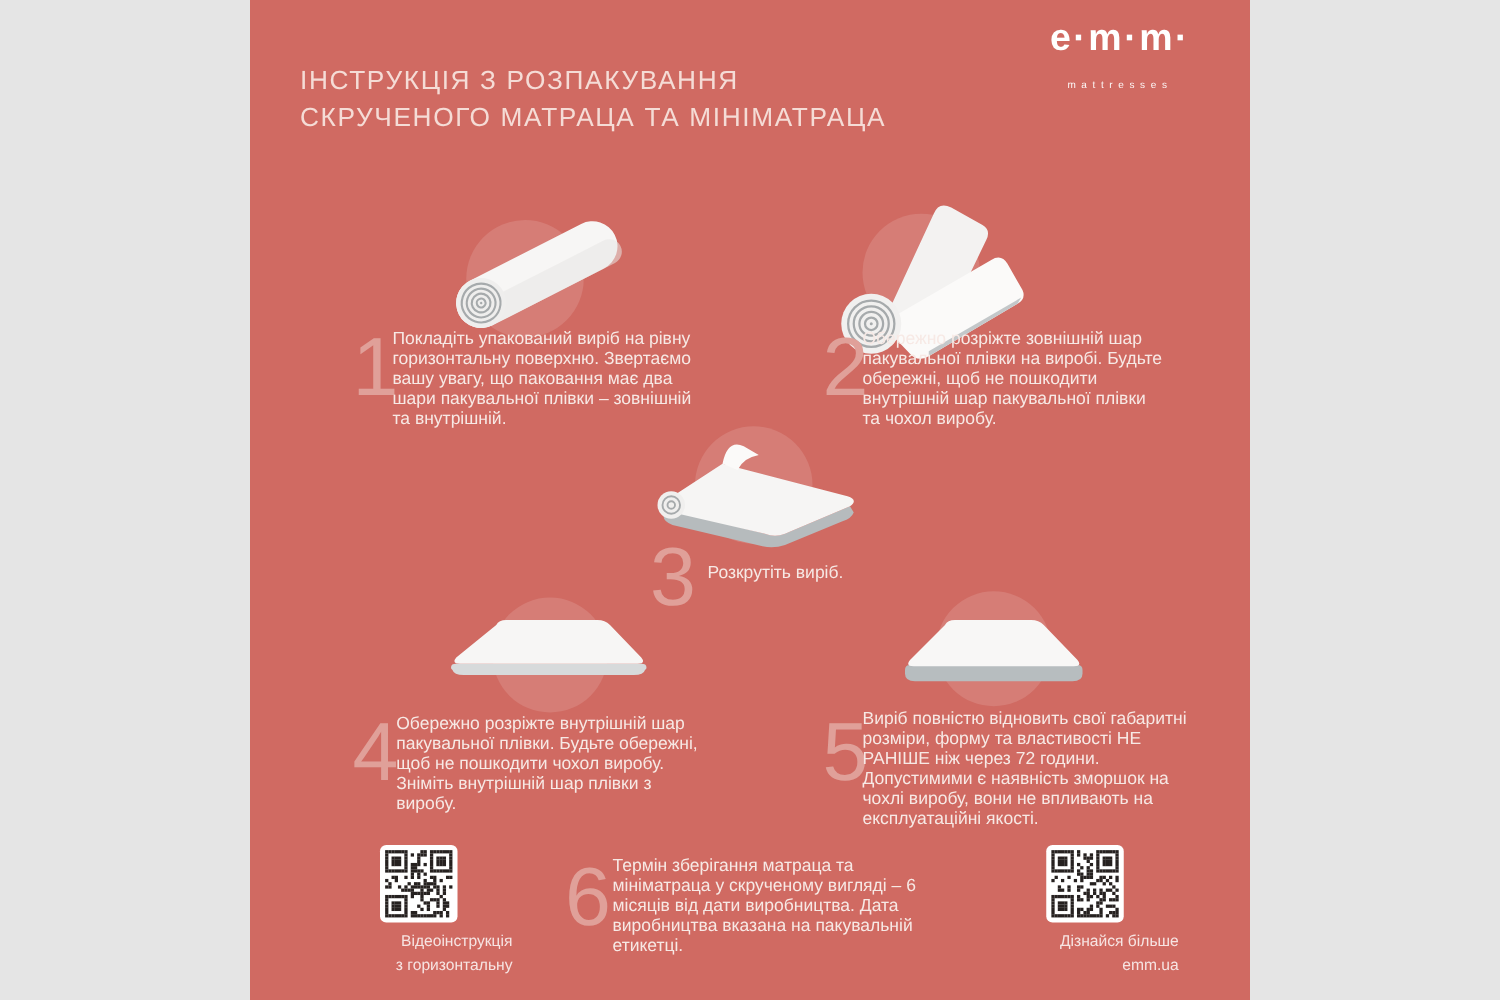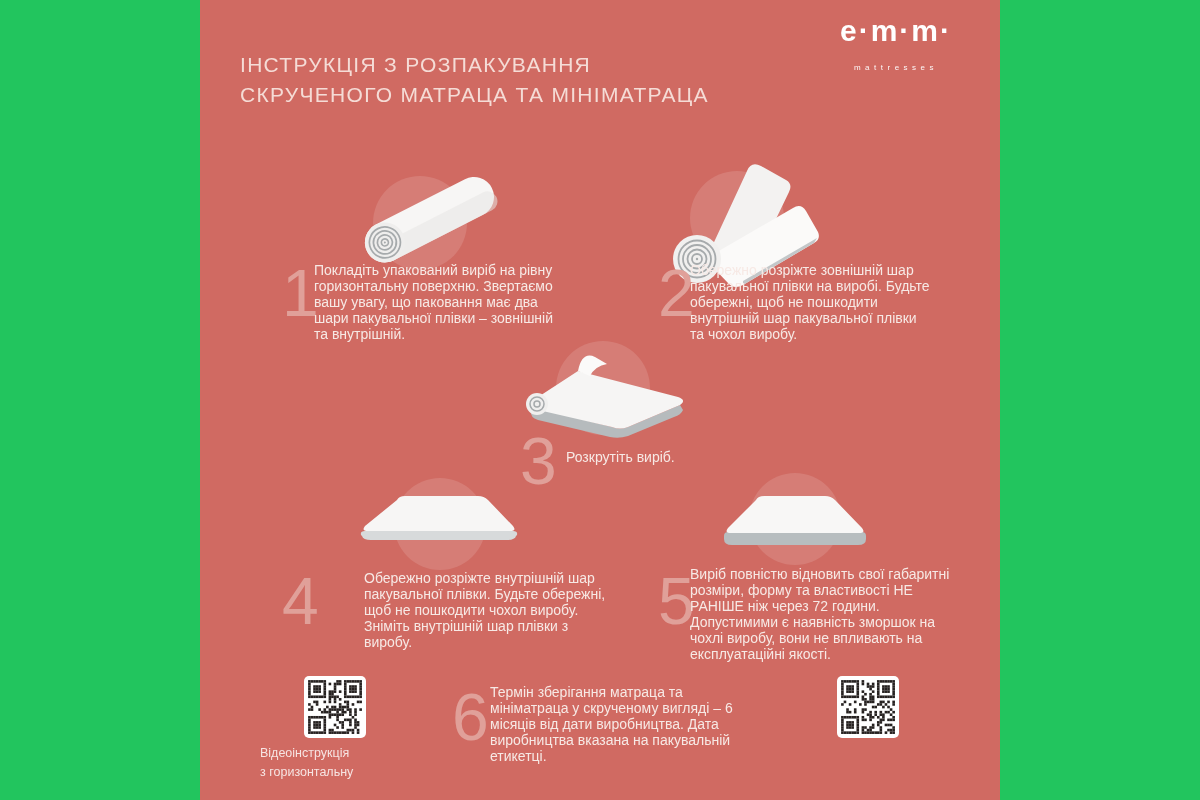--- a/index.html
+++ b/index.html
@@ -2,21 +2,21 @@
 <html style="--card: #d06a62; --number: #e0a099; --text: #f7e9e5; --title: #f5dcd6;"><head>
 <meta charset="utf-8">
 <style>
   html,body{margin:0;padding:0;background:#ffffff;width:1200px;height:800px;overflow:hidden;
     font-family:"Liberation Sans","DejaVu Sans",sans-serif;}
   :root{
     --card:#d06a62; --circle:rgba(255,255,255,0.13); --number:#e0a099;
     --text:#f7e9e5; --title:#f5dcd6; --caption:rgba(255,255,255,0.82);
     --qrdark:#262120;
   }
-  .stage{position:relative;width:1200px;height:800px;background:#22c55e;}
+  .stage{position:relative;width:1200px;height:800px;background:#e5e5e5;}
   .card{position:absolute;left:200px;top:0;width:800px;height:800px;background:var(--card);}
 
   
   .logo{position:absolute;top:16px;right:48px;text-align:center;color:#ffffff;}
   .logo-name{font-size:30px;font-weight:700;letter-spacing:2px;line-height:30px;}
   .logo-tag{font-size:8px;letter-spacing:4.5px;margin-top:17px;opacity:.95;}
 
   
   .title{position:absolute;left:40px;top:50px;color:var(--title);font-weight:400;
     font-size:21px;line-height:30px;letter-spacing:1.3px;}
@@ -43,33 +43,33 @@
   .n3{left:320px;top:430px;}
   .n4{left:82px;top:570px;}
   .n5{left:458px;top:570px;}
   .n6{left:252px;top:686px;}
 
   
   .txt{position:absolute;color:var(--text);font-size:14px;line-height:16px;}
   .t1{left:114px;top:262px;width:242px;}
   .t2{left:490px;top:262px;width:242px;}
   .t3{left:366px;top:449px;width:220px;}
-  .t4{left:117px;top:570px;width:248px;margin-left:47px;}
+  .t4{left:117px;top:570px;width:248px;}
   .t5{left:490px;top:566px;width:262px;}
   .t6{left:290px;top:684px;width:274px;}
 
   
   .qr{position:absolute;width:62px;height:62px;background:#ffffff;border-radius:5px;
     padding:0;box-sizing:border-box;}
   .qr svg{display:block;width:100%;height:100%;}
   .qr rect{fill:var(--qrdark);}
   .qr-left{left:104px;top:676px;}
   .qr-right{left:637px;top:676px;}
   .qr-caption{position:absolute;color:var(--caption);font-size:12.5px;line-height:19px;
-    text-align:left;width:150px;}
+    text-align:right;width:150px;}
   .qc-left{left:60px;top:744px;}
   .qc-right{left:593px;top:744px;}
 </style>
 </head>
 <body>
 
 <div class="stage">
   <div class="card">
 
     <div class="logo">
@@ -568,15 +568,19 @@
           <rect x="11" y="20" width="1.02" height="1.02"></rect>
           <rect x="12" y="20" width="1.02" height="1.02"></rect>
           <rect x="13" y="20" width="1.02" height="1.02"></rect>
           <rect x="14" y="20" width="1.02" height="1.02"></rect>
           <rect x="15" y="20" width="1.02" height="1.02"></rect>
           <rect x="17" y="20" width="1.02" height="1.02"></rect>
           <rect x="19" y="20" width="1.02" height="1.02"></rect>
           <rect x="20" y="20" width="1.02" height="1.02"></rect>
         </svg>
       </div>
+    <div class="qr-caption qc-right">
+      <div>Дізнайся більше</div>
+      <div>emm.ua</div>
+    </div>
 
   </div>
 </div>
 
 </body></html>

